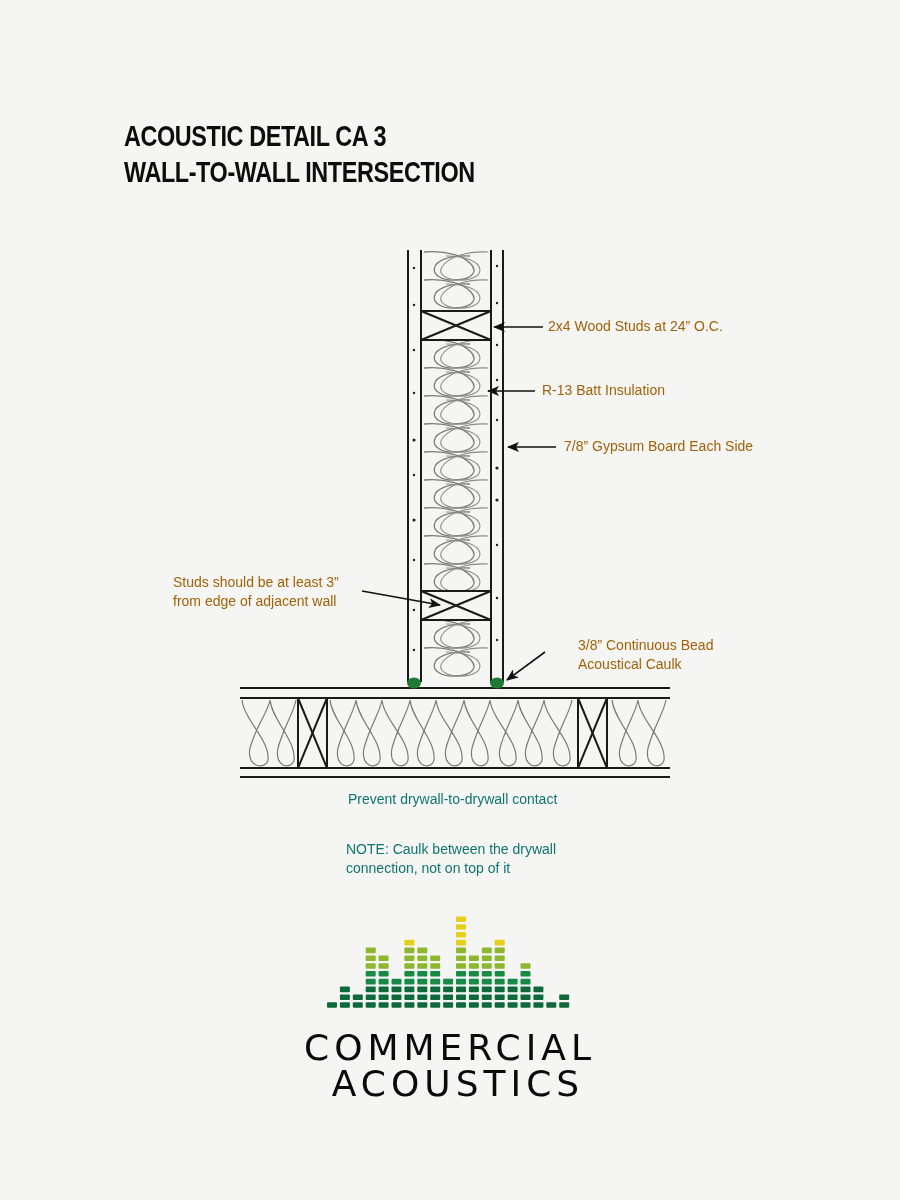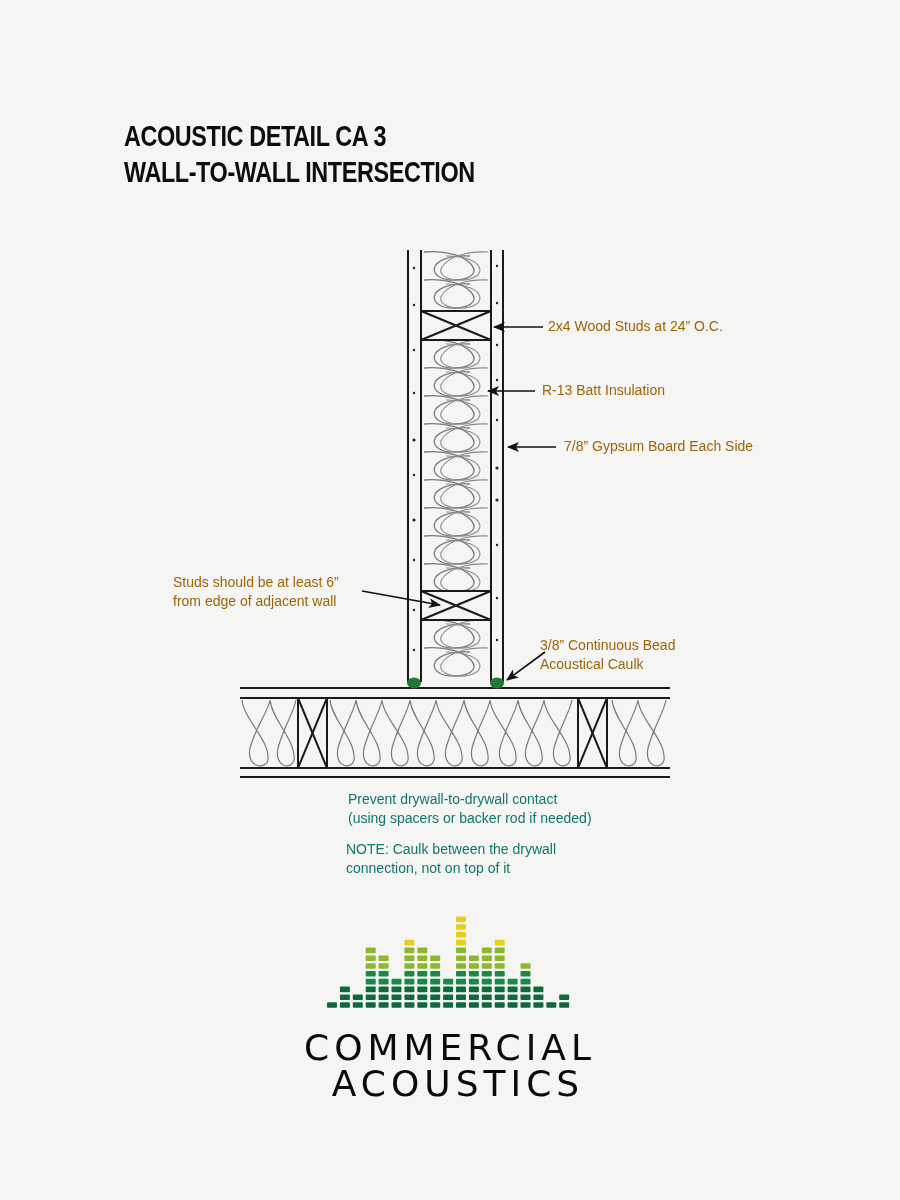--- a/index.html
+++ b/index.html
@@ -279,32 +279,31 @@
       <rect x="559.2" y="1002.2" width="10" height="5.6" rx="1" fill="#0e6a3a"></rect>
       <rect x="559.2" y="994.4" width="10" height="5.6" rx="1" fill="#0e6a3a"></rect>
     </g>
 </svg>
 
 <div class="label" style="left:548px; top:317px;">2x4 Wood Studs at 24” O.C.</div>
 <div class="label" style="left:542px; top:381px;">R-13 Batt Insulation</div>
 <div class="label" style="left:564px; top:437px;">7/8”  Gypsum Board Each Side</div>
 
 <div class="label" style="left:173px; top:573px;">
-  <div>Studs should be at least 6”</div>
+  <div>Studs should be at least 3”</div>
   <div>from edge of adjacent wall</div>
 </div>
 
-<div class="label" style="left:540px; top:636px;">
+<div class="label" style="left:578px; top:636px;">
   <div>3/8” Continuous Bead</div>
   <div>Acoustical Caulk</div>
 </div>
 
 <div class="note" style="left:348px; top:790px;">
   <div>Prevent drywall-to-drywall contact</div>
-  <div>(using spacers or backer rod if needed)</div>
 </div>
 <div class="note" style="left:346px; top:840px;">
   <div>NOTE: Caulk between the drywall</div>
   <div>connection, not on top of it</div>
 </div>
 
 <div class="brand" style="top:1029px;">COMMERCIAL</div>
 <div class="brand" style="top:1065px;padding-left:8px;">ACOUSTICS</div>
 
 </body></html>

